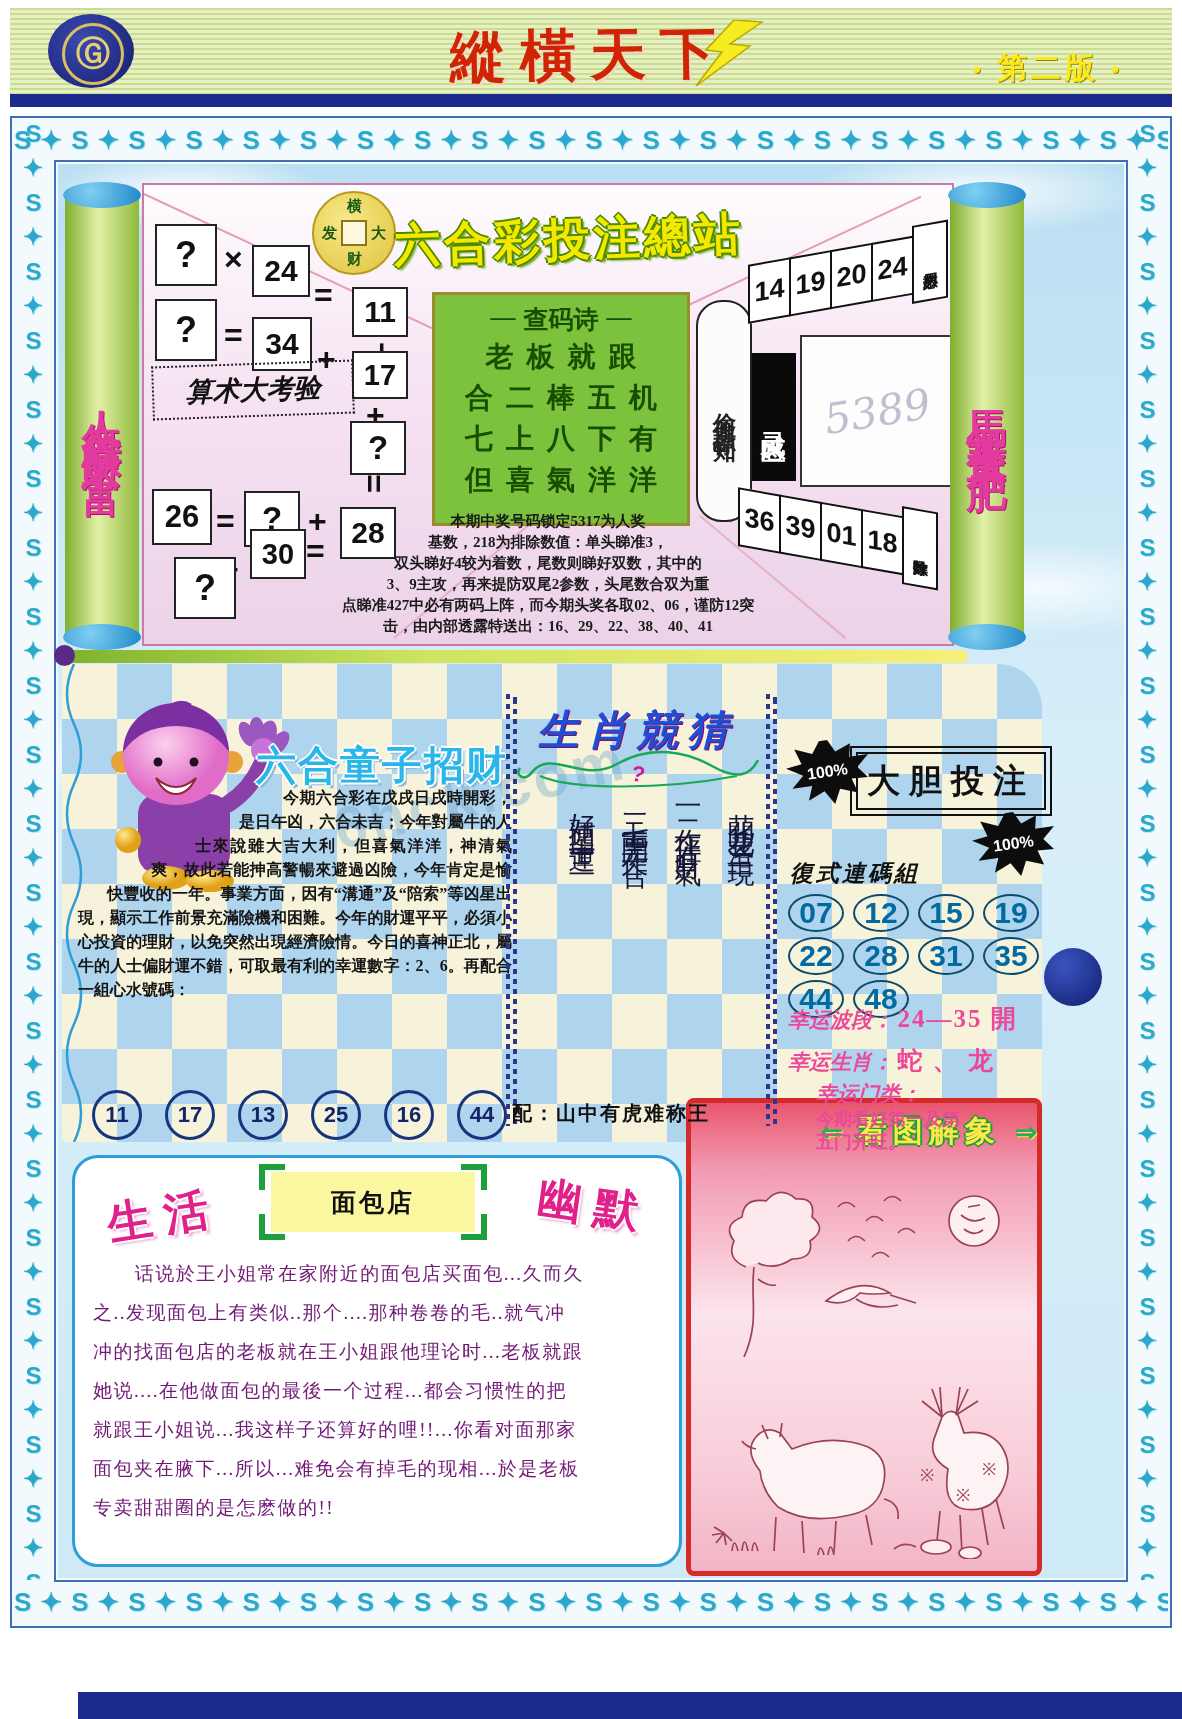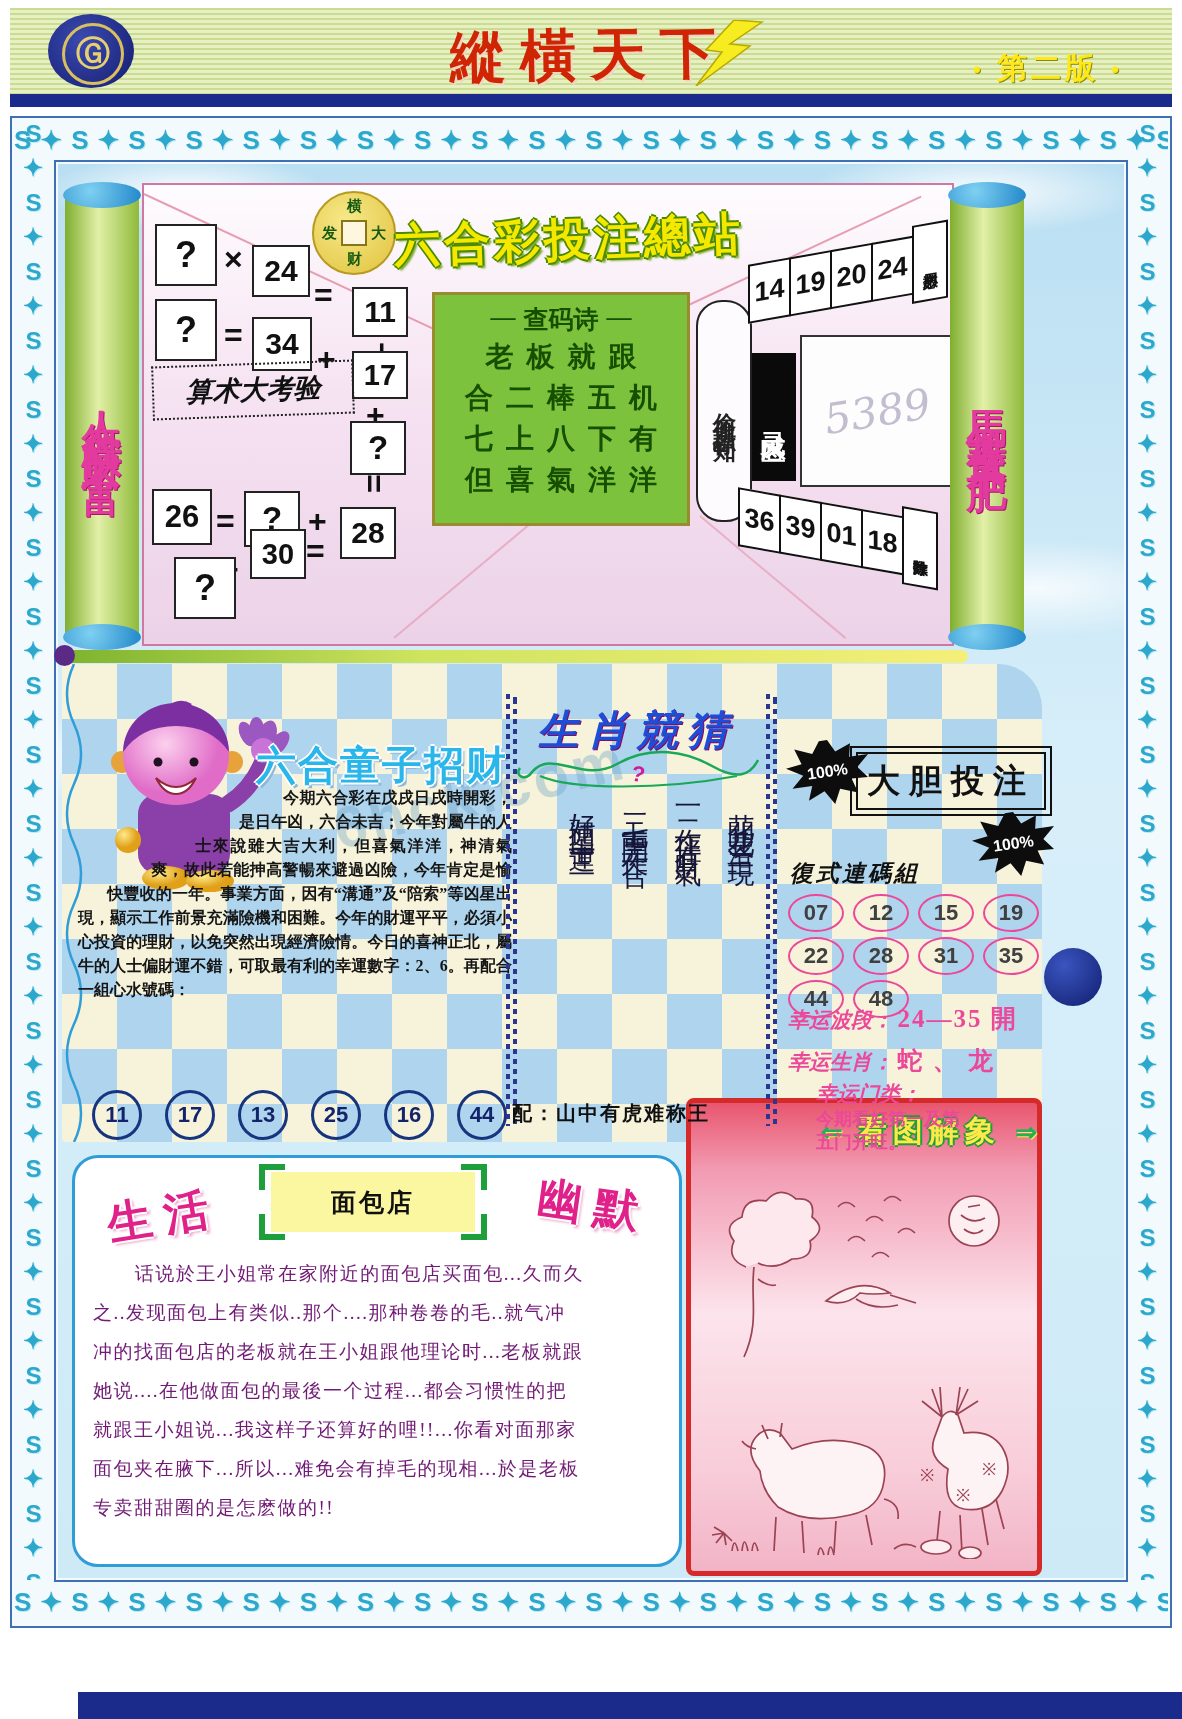--- a/index.html
+++ b/index.html
@@ -148,22 +148,22 @@
   .star100{width:82px;height:64px;z-index:8;background:#0d0d0d;display:flex;align-items:center;justify-content:center;
     clip-path:polygon(50% 0,60% 18%,78% 5%,77% 26%,100% 22%,87% 42%,100% 58%,80% 60%,88% 82%,66% 76%,60% 100%,47% 80%,28% 95%,32% 72%,8% 76%,21% 56%,0 45%,19% 38%,10% 15%,32% 22%,40% 2%);}
   .star100 span{color:#fff;font-size:16px;font-weight:bold;transform:rotate(-8deg);}
   .bet-titlebox{left:856px;top:752px;width:186px;height:54px;z-index:7;border:2.5px solid #111;outline:2.5px solid #111;
     outline-offset:4px;display:flex;align-items:center;justify-content:center;
     font-size:33px;font-weight:bold;color:#111;letter-spacing:9px;font-family:"Liberation Serif",serif;}
   .bet-group{left:790px;top:858px;z-index:7;font-size:23px;font-weight:bold;color:#111;
     font-family:"Liberation Serif",serif;font-style:italic;letter-spacing:3px;}
   .bet-rows{left:788px;top:894px;width:256px;z-index:7;}
   .bet-row{margin-bottom:5px;white-space:nowrap;}
-  .bet-row .cell{display:inline-flex;width:52px;height:34px;border:2px solid #ec4899;border-radius:50%;margin-right:9px;
-    align-items:center;justify-content:center;font-size:22px;font-weight:bold;color:#404040;}
+  .bet-row .cell{display:inline-flex;width:52px;height:34px;border:2px solid #0c4a6e;border-radius:50%;margin-right:9px;
+    align-items:center;justify-content:center;font-size:30px;font-weight:bold;color:#0369a1;}
   .bet-line{left:788px;top:1002px;width:256px;z-index:7;color:#ec4899;}
   .bet-line .lab{font-size:21px;font-weight:bold;font-family:"Liberation Serif",serif;font-style:italic;}
   .bet-line .val{font-size:25px;font-weight:bold;font-family:"Liberation Serif",serif;letter-spacing:2px;}
   .bl2{top:1044px;} .bl3{top:1080px;margin-left:28px;}
   .bl3 .val{display:inline-block;width:152px;font-size:18px;line-height:23px;vertical-align:top;letter-spacing:0;}
 
   
   .humor{left:72px;top:1155px;width:604px;height:406px;z-index:6;background:#fff;border:3.5px solid #2e9dd8;border-radius:26px;}
   .humor-word{position:absolute;font-size:45px;font-weight:bold;color:#e0218a;letter-spacing:12px;
     text-shadow:-2px 0 0 #fff,2px 0 0 #fff,0 -2px 0 #fff,0 2px 0 #fff,3px 3px 3px #e8a0c8;}
@@ -294,20 +294,28 @@
       <span><span class="cell">14</span><span class="cell">19</span><span class="cell">20</span><span class="cell">24</span></span><span class="rowlbl">必用数</span>
     </div>
     <div class="inspi-label">灵感区</div>
     <div class="inspi-box">
       <span class="handwrite">5389</span>
     </div>
     <div class="numrow" style="left:596px;top:310px;transform:skewY(10deg);">
       <span><span class="cell">36</span><span class="cell">39</span><span class="cell">01</span><span class="cell">18</span></span><span class="rowlbl">排除数</span>
     </div>
 
+    <div class="analysis">
+        <div>本期中奖号码锁定5317为人奖</div>
+        <div>基数，218为排除数值：单头睇准3，</div>
+        <div>双头睇好4较为着数，尾数则睇好双数，其中的</div>
+        <div>3、9主攻，再来提防双尾2参数，头尾数合双为重</div>
+        <div>点睇准427中必有两码上阵，而今期头奖各取02、06，谨防12突</div>
+        <div>击，由内部透露特送出：16、29、22、38、40、41</div>
+      </div>
   </div>
 
   <div class="abs sepball"></div>
   <div class="abs sepbar"></div>
 
   <div class="abs checker"></div>
   <div class="abs wavyline">
     <svg width="36" height="478" viewBox="0 0 36 478" fill="none">
       <path d="M18,0 Q4,30 18,60 T18,120 T18,180 T18,240 T18,300 T18,360 T18,420 T18,478" stroke="#2e9dd8" stroke-width="2.5"></path>
     </svg>

